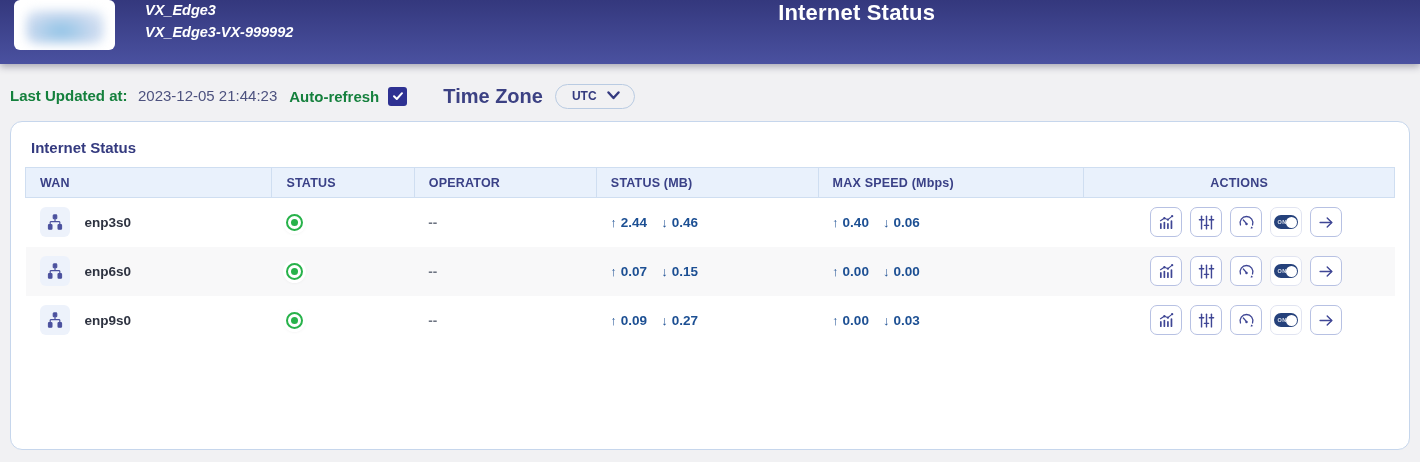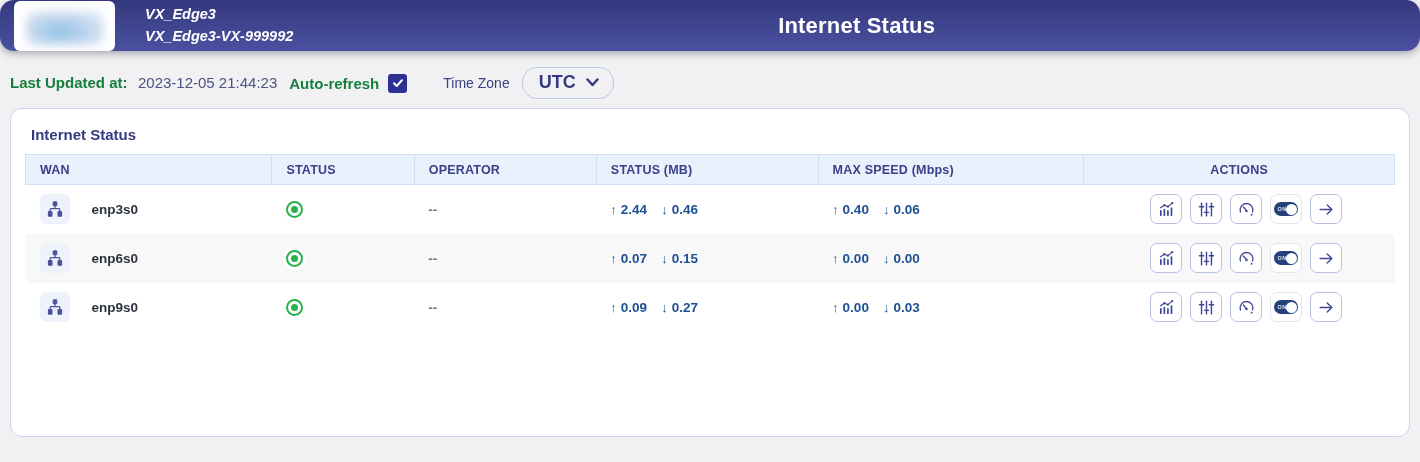--- a/index.html
+++ b/index.html
@@ -1,25 +1,25 @@
 <!DOCTYPE html>
 <html><head>
 <meta charset="utf-8">
 <style>
   * { margin:0; padding:0; box-sizing:border-box; }
   html,body { width:1420px; height:462px; overflow:hidden;
     font-family:"Liberation Sans", sans-serif; background:#f1f1f3; }
 
   
   .topbar {
-    height:51px; width:100%;
+    height:64px; width:100%;
     background:linear-gradient(180deg,#34387d 0%, #4a51a0 100%);
-    display:flex; align-items:center;
+    display:flex; align-items:flex-start;
     box-shadow:0 3px 7px rgba(40,40,70,.35);
-    position:relative; z-index:5;border-radius:14px;
+    position:relative; z-index:5;
   }
   .logo-box {
     width:101px; height:50px; background:#ffffff; border-radius:6px;
     margin-left:14px; flex:0 0 auto; overflow:hidden; position:relative;
   }
   .logo-blur {
     position:absolute; left:12px; top:10px; width:78px; height:34px;
     background:radial-gradient(ellipse at 45% 60%, #8fc3e6 0%, #c9d9ef 55%, #eef3fa 100%);
     filter:blur(5px); border-radius:10px;
   }
@@ -31,45 +31,45 @@
   
   .toolbar { display:flex; align-items:center; padding:20px 10px 0 10px; height:44px; }
   .lbl-bold { font-weight:700; color:#15803d; font-size:15px; }
   .lbl-val  { color:#4d527f; font-size:15px; margin-left:6px; }
   .ar-group { display:flex; align-items:center; margin-left:12px; }
   .checkbox {
     width:19px; height:19px; background:#2e3192; border-radius:3px; margin-left:9px;
     display:flex; align-items:center; justify-content:center; cursor:pointer;
   }
   .tz-group { display:flex; align-items:center; margin-left:36px; }
-  .tz-label { color:#3c4183; font-size:14px; font-weight:400; }
+  .tz-label { color:#3c4183; font-size:20px; font-weight:700; }
   .tz-pill {
     margin-left:12px; border:1px solid #b9cbe2; border-radius:15px;
     padding:4px 14px 5px 16px; display:flex; align-items:center; gap:10px;
-    color:#343a7f; font-weight:700; font-size:18px; cursor:pointer; background:transparent;
+    color:#343a7f; font-weight:700; font-size:12px; cursor:pointer; background:transparent;
   }
 
   
   .card {
     margin:13px 10px 0 10px; height:329px; background:#ffffff;
     border:1px solid #c6d6ec; border-radius:12px; overflow:hidden;
   }
   .card-title { font-size:15px; font-weight:700; color:#343a7f; padding:17px 20px 11px 20px; }
 
   table { border-collapse:collapse; table-layout:fixed; width:calc(100% - 28px); margin:0 14px; }
   thead th {
     background:#e9f1fc; border:1px solid #cfdef1;
     font-size:12.5px; font-weight:600; color:#3a4187; text-align:left;
     height:30px; padding-left:14px; letter-spacing:.2px;
   }
   thead th.center { text-align:center; padding-left:0; }
   tbody td { height:49px; padding-left:14px; vertical-align:middle; }
   tbody tr:nth-child(even) { background:#f8f8f9; }
 
-  .wan-cell { display:flex; align-items:center; gap:22px; }
+  .wan-cell { display:flex; align-items:center; gap:15px; }
   .wan-icon-box {
     width:30px; height:30px; background:#edf2fb; border-radius:6px;
     display:flex; align-items:center; justify-content:center; flex:0 0 auto;
   }
   .wan-name { font-size:13.5px; font-weight:600; color:#2d3240; }
 
   .status-dot {
     width:17px; height:17px; border:2px solid #27b24a; border-radius:50%;
     background:#ffffff; display:flex; align-items:center; justify-content:center;
     box-shadow:0 0 0 3px #ffffff, 0 1px 4px rgba(0,0,0,.25);

